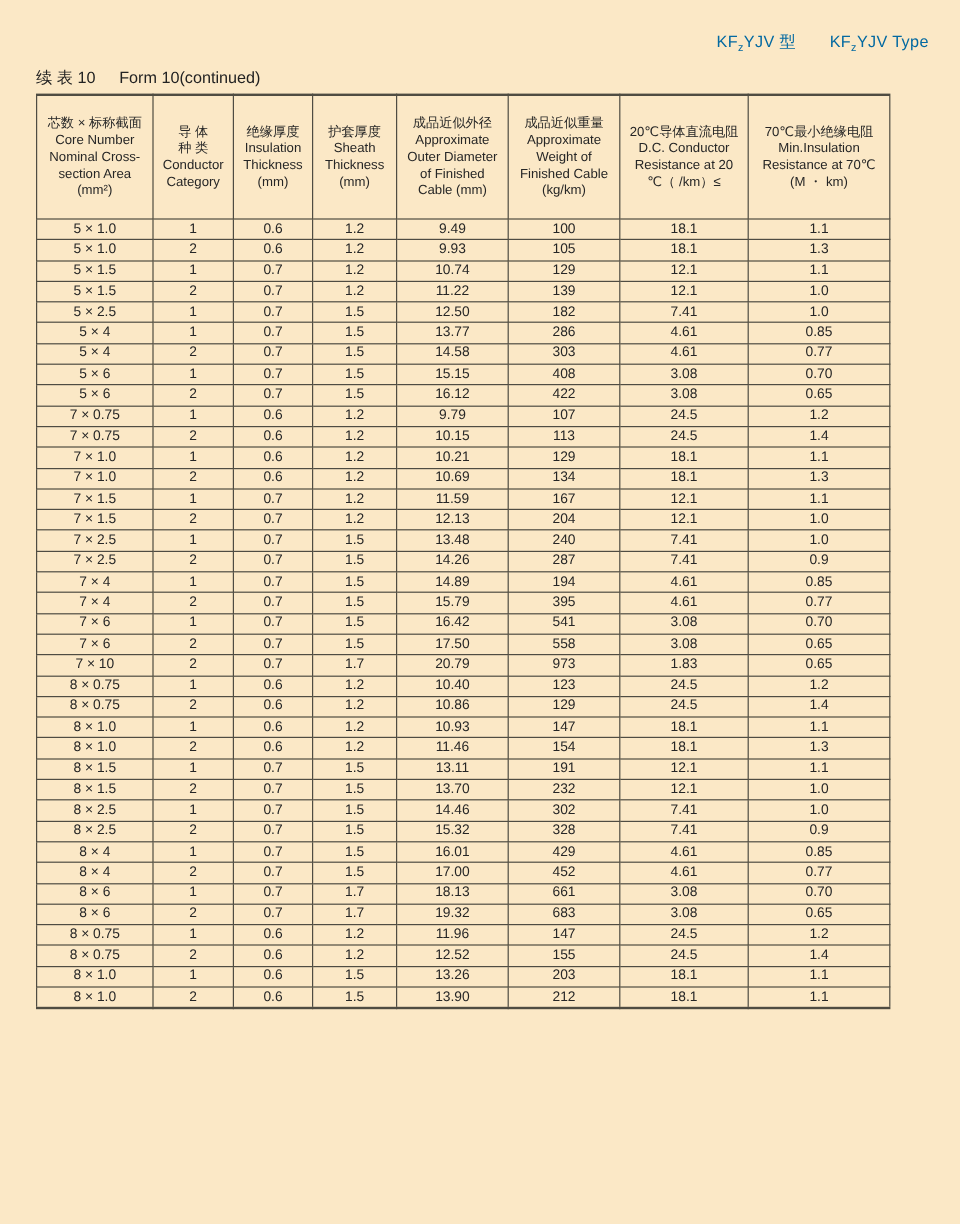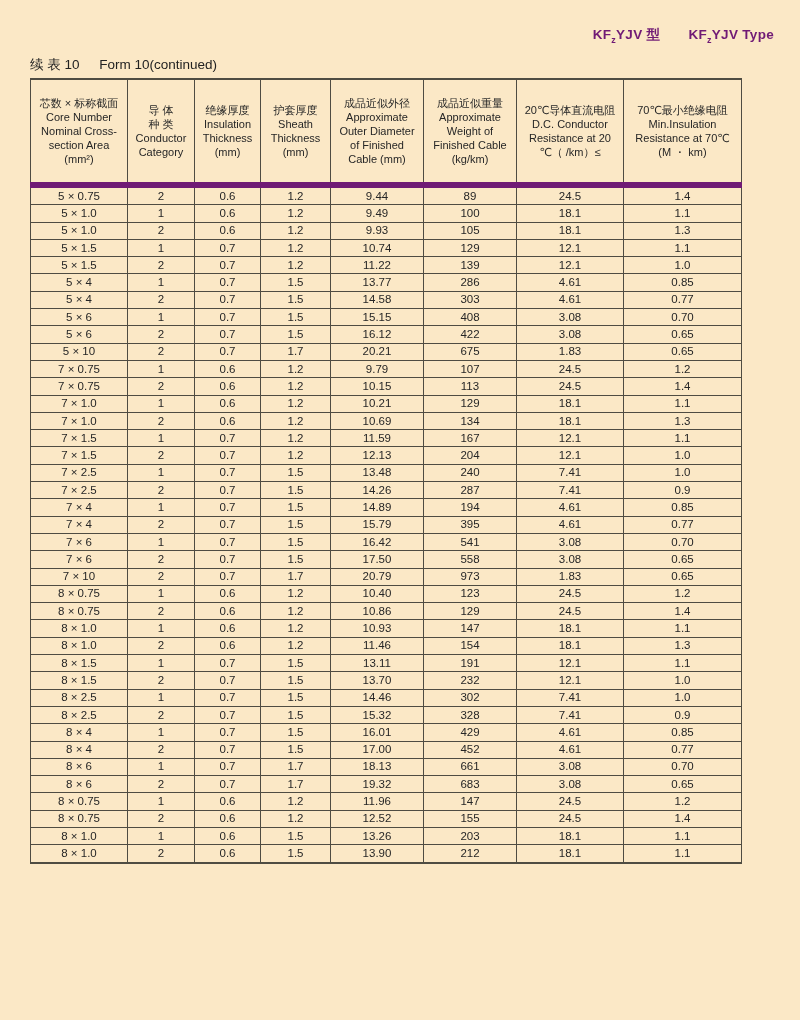--- a/index.html
+++ b/index.html
@@ -6,21 +6,21 @@
   body{
     width:800px;height:1020px;
     background:#fbe8c6;
     font-family:"Liberation Sans","DejaVu Sans",sans-serif;
     color:#2b2b2b;
     position:relative;
     overflow:hidden;
   }
   .doc-header{
     position:absolute;top:26px;right:26px;
-    font-weight:bold;font-size:13.5px;color:#701a75;
+    font-weight:normal;font-size:13.5px;color:#0369a1;
     letter-spacing:.3px;
   }
   .doc-header sub{font-size:9px;}
   .model-en{margin-left:24px;}
   .page-title{
     position:absolute;top:56px;left:30px;
     font-size:13.5px;color:#222;text-align:right;
   }
   .title-en{margin-left:16px;}
   table.cable-table{
@@ -29,21 +29,21 @@
     border-collapse:collapse;table-layout:fixed;
     border-top:2.5px solid #4f4c42;
     border-bottom:2.5px solid #4f4c42;
   }
   .cable-table th,.cable-table td{
     border:1px solid #4f4c42;
     text-align:center;vertical-align:middle;
     font-weight:normal;
     color:#262626;
   }
-  .cable-table thead tr{border-bottom:6px solid #701a75;margin-top:16px;}
+  .cable-table thead tr{border-bottom:1px solid #701a75;margin-top:16px;}
   .cable-table th{
     height:98px;
     font-size:11px;line-height:14px;
     white-space:pre-line;
     padding:2px 1px;
   }
   .cable-table td{
     height:16.3px;
     font-size:11.5px;
     padding:0 2px;
@@ -108,30 +108,20 @@
 Resistance at 20
 ℃（ /km）≤</th>
         <th>70℃最小绝缘电阻
 Min.Insulation
 Resistance at 70℃
 (M ・ km)</th>
       </tr>
   </thead>
   <tbody>
       <tr>
-        <td>5 × 0.75</td>
-        <td>2</td>
-        <td>0.6</td>
-        <td>1.2</td>
-        <td>9.44</td>
-        <td>89</td>
-        <td>24.5</td>
-        <td>1.4</td>
-      </tr>
-      <tr>
         <td>5 × 1.0</td>
         <td>1</td>
         <td>0.6</td>
         <td>1.2</td>
         <td>9.49</td>
         <td>100</td>
         <td>18.1</td>
         <td>1.1</td>
       </tr>
       <tr>
@@ -158,20 +148,30 @@
         <td>5 × 1.5</td>
         <td>2</td>
         <td>0.7</td>
         <td>1.2</td>
         <td>11.22</td>
         <td>139</td>
         <td>12.1</td>
         <td>1.0</td>
       </tr>
       <tr>
+        <td>5 × 2.5</td>
+        <td>1</td>
+        <td>0.7</td>
+        <td>1.5</td>
+        <td>12.50</td>
+        <td>182</td>
+        <td>7.41</td>
+        <td>1.0</td>
+      </tr>
+      <tr>
         <td>5 × 4</td>
         <td>1</td>
         <td>0.7</td>
         <td>1.5</td>
         <td>13.77</td>
         <td>286</td>
         <td>4.61</td>
         <td>0.85</td>
       </tr>
       <tr>
@@ -195,30 +195,20 @@
         <td>0.70</td>
       </tr>
       <tr>
         <td>5 × 6</td>
         <td>2</td>
         <td>0.7</td>
         <td>1.5</td>
         <td>16.12</td>
         <td>422</td>
         <td>3.08</td>
-        <td>0.65</td>
-      </tr>
-      <tr>
-        <td>5 × 10</td>
-        <td>2</td>
-        <td>0.7</td>
-        <td>1.7</td>
-        <td>20.21</td>
-        <td>675</td>
-        <td>1.83</td>
         <td>0.65</td>
       </tr>
       <tr>
         <td>7 × 0.75</td>
         <td>1</td>
         <td>0.6</td>
         <td>1.2</td>
         <td>9.79</td>
         <td>107</td>
         <td>24.5</td>

